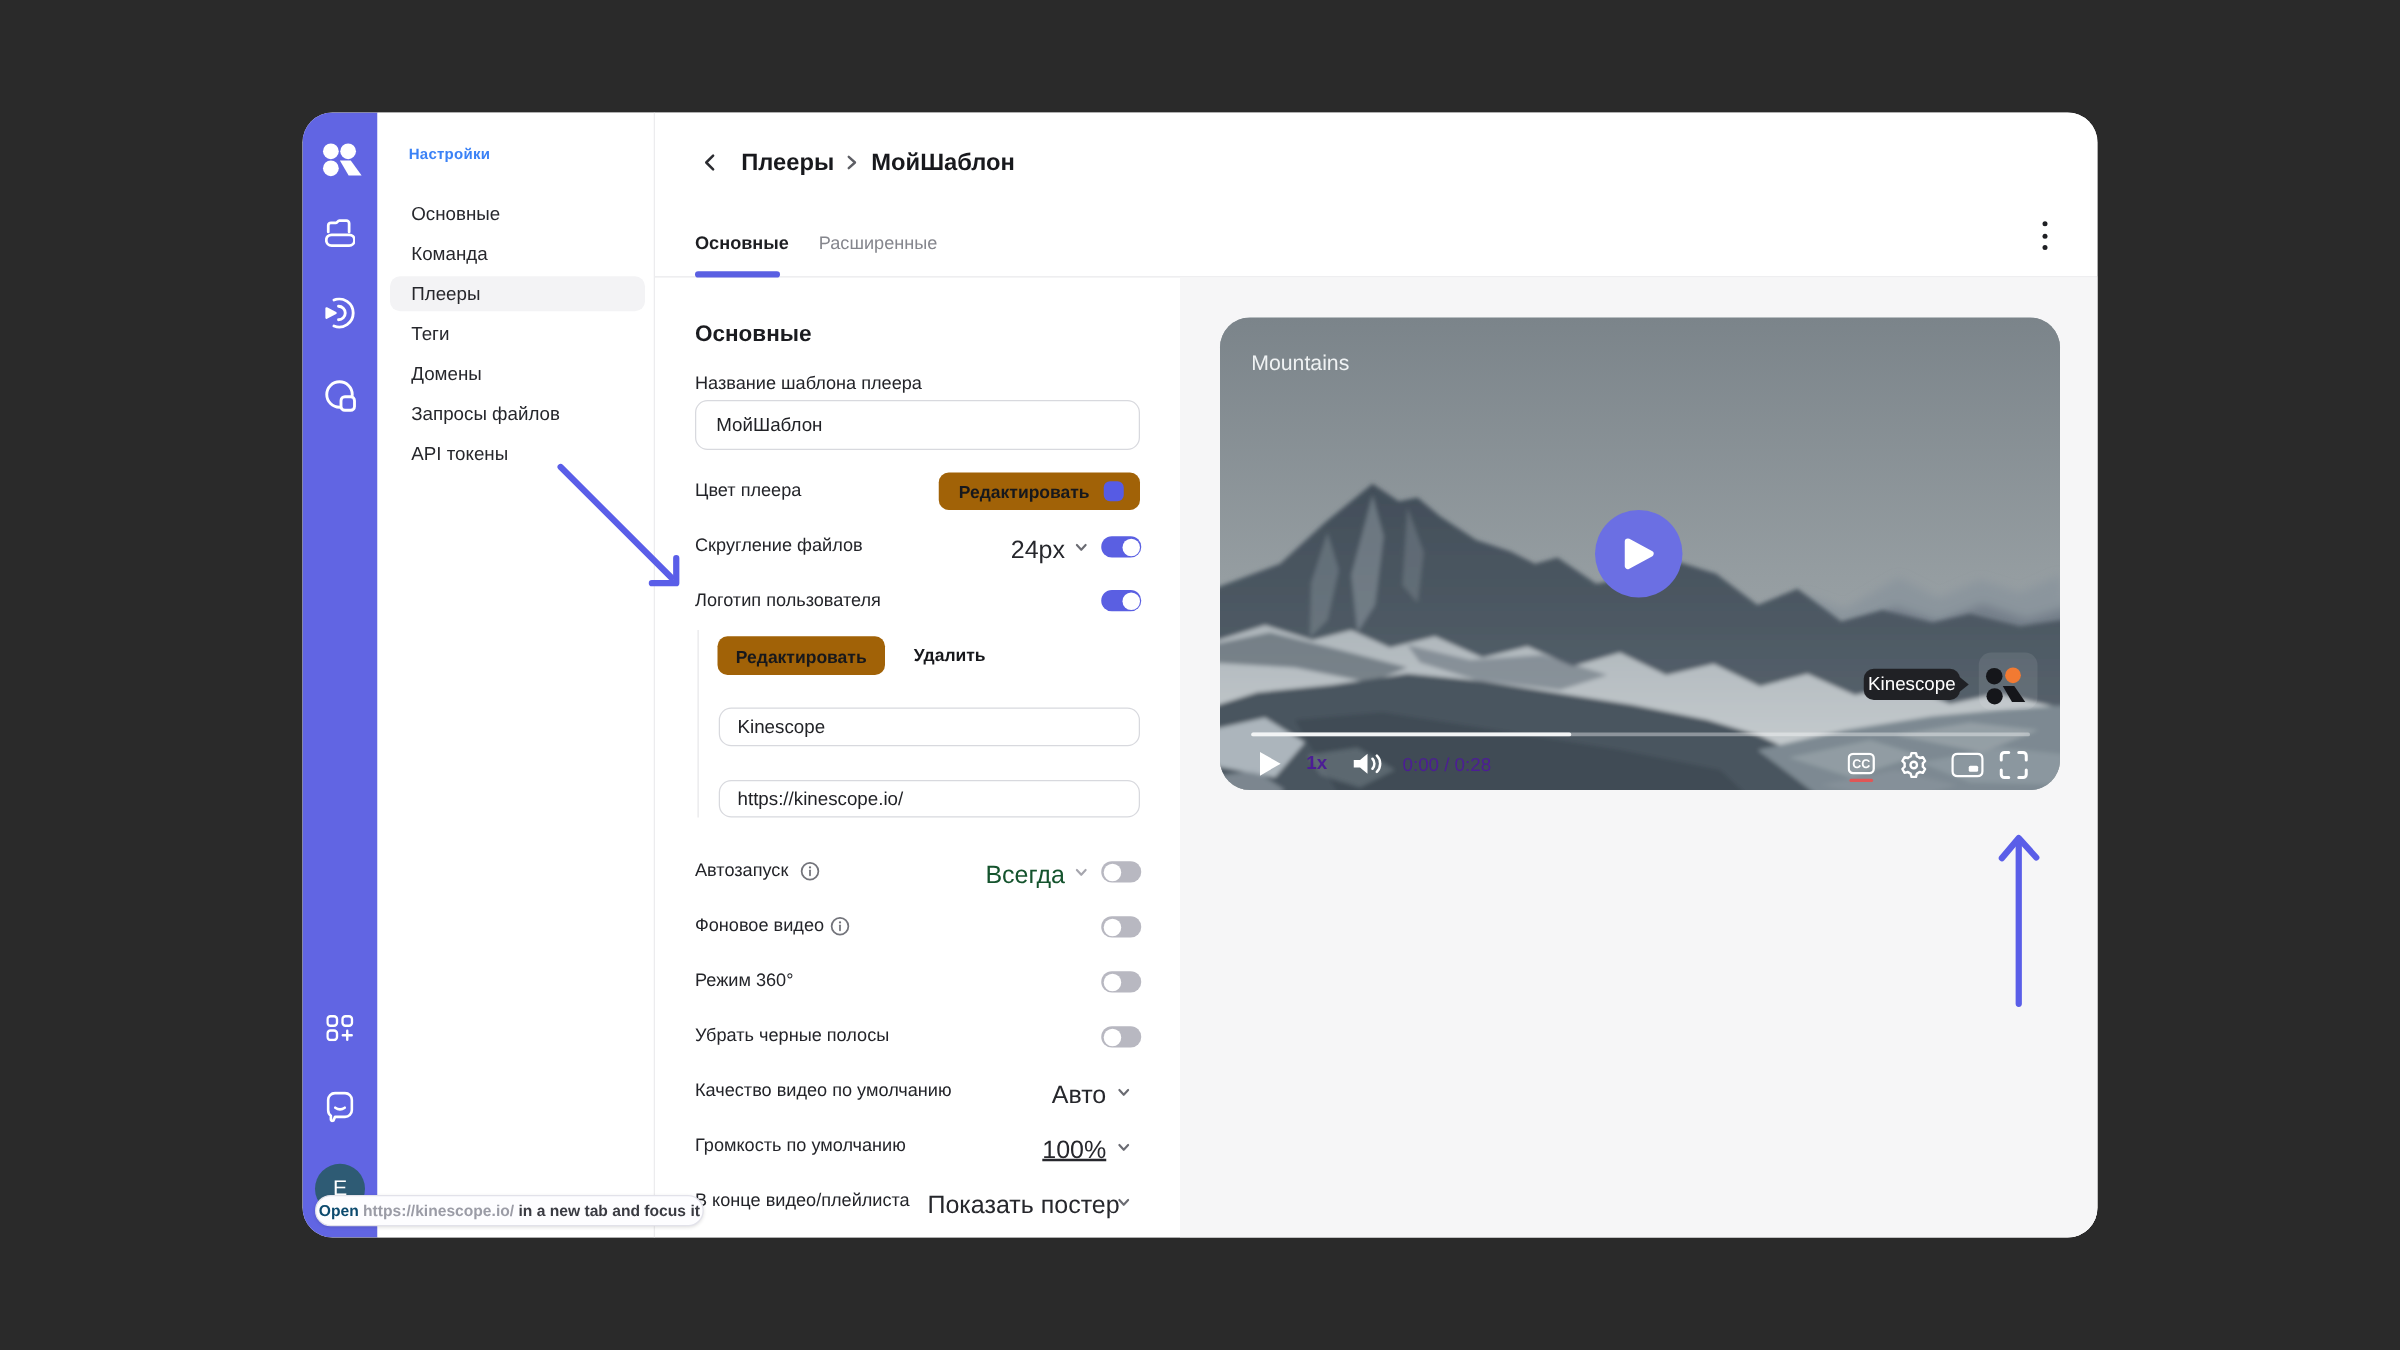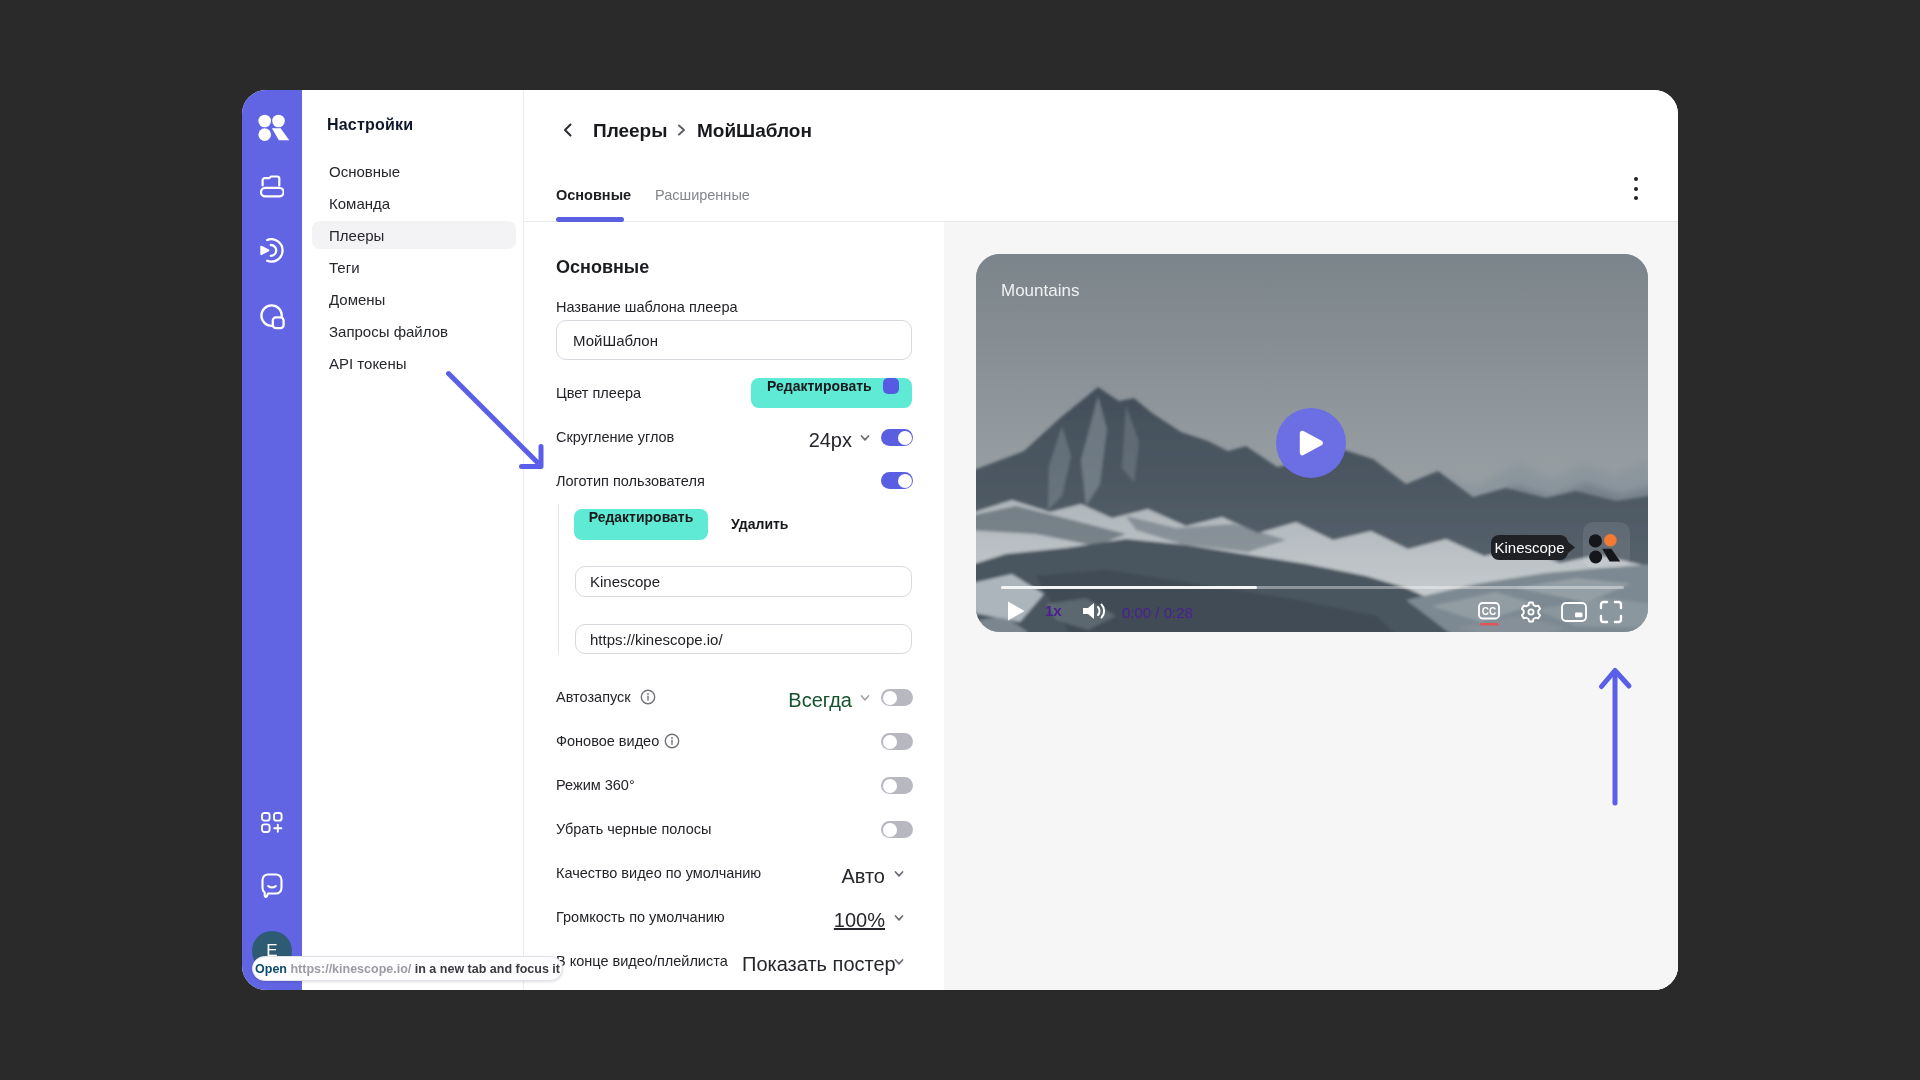--- a/index.html
+++ b/index.html
@@ -4,38 +4,38 @@
 <style>
   * { margin:0; padding:0; box-sizing:border-box; }
   html,body { width:1920px; height:1080px; overflow:hidden; }
   body { background:#2a2a2a; font-family:"Liberation Sans", sans-serif; position:relative; }
   .abs { position:absolute; }
   .card { position:absolute; left:242px; top:90px; width:1436px; height:900px;
           background:#fff; border-radius:24px; overflow:hidden; }
   .sidebar { position:absolute; left:0; top:0; width:60px; height:900px; background:#6165e3; }
   .nav { position:absolute; left:60px; top:0; width:222px; height:900px;
          border-right:1px solid #ececee; background:#fff; }
-  .nav h1 { position:absolute; left:25px; top:26px; font-size:16px; font-weight:700; color:#0f172a;
+  .nav h1 { position:absolute; left:25px; top:26px; font-size:12px; font-weight:700; color:#3b82f6;
             letter-spacing:0.2px;text-align:center; }
   .navitem { position:absolute; left:27px; font-size:15px; color:#26272c; white-space:nowrap; }
   .navsel { position:absolute; left:10px; top:131px; width:204px; height:28px;
             background:#f3f3f5; border-radius:8px; }
   .content { position:absolute; left:282px; top:0; width:1154px; height:900px; background:#fff; }
   .hdrline { position:absolute; left:282px; top:131px; width:1154px; height:1px; background:#e9e9eb; }
   .preview { position:absolute; left:702px; top:132px; width:734px; height:768px; background:#f6f6f7; }
   .lbl { position:absolute; font-size:14.5px; color:#232429; white-space:nowrap; }
   .toggle { position:absolute; width:32px; height:17px; border-radius:9px; }
   .toggle .knob { position:absolute; top:1.5px; width:14px; height:14px; border-radius:50%; background:#fff; }
   .ton { background:#5a5fe2; } .ton .knob { right:1.5px; }
   .toff { background:#b8b8c1; } .toff .knob { left:1.5px; }
   .inp { position:absolute; border:1px solid #d8d9de; border-radius:10px; background:#fff;
          font-size:15px; color:#212226; display:flex; align-items:center; }
   .val { position:absolute; font-size:20px; color:#26272c; white-space:nowrap; text-align:right; }
-  .gbtn { position:absolute; background:#5eead4; border-radius:8px; display:flex;
-          align-items:flex-start; justify-content:center; font-size:15px; font-weight:700; color:#17181c; }
+  .gbtn { position:absolute; background:#a16207; border-radius:8px; display:flex;
+          align-items:center; justify-content:center; font-size:15px; font-weight:700; color:#17181c; }
 </style>
 </head>
 <body>
 <div class="card">
   <div class="content"></div>
   <div class="hdrline"></div>
   <div class="preview"></div>
   <div class="sidebar">
 
     <svg style="position:absolute; left:10px; top:19px;" width="40" height="36" viewBox="0 0 40 36">
@@ -105,21 +105,21 @@
   <div class="abs" style="left:314px; top:167px; font-size:18px; font-weight:700; color:#1b1c20;">Основные</div>
   <div class="lbl" style="left:314px; top:209px;">Название шаблона плеера</div>
   <div class="inp" style="left:314px; top:230px; width:356px; height:40px; padding-left:16px;">МойШаблон</div>
 
   <div class="lbl" style="left:314px; top:295px;">Цвет плеера</div>
   <div class="gbtn" style="left:509px; top:288px; width:161px; height:30px; justify-content:space-between; padding:0 13px 0 16px; font-size:14px;">
     <span>Редактировать</span>
     <span style="width:16px; height:16px; border-radius:5px; background:#565be4; display:inline-block;"></span>
   </div>
 
-  <div class="lbl" style="left:314px; top:339px;">Скругление углов</div>
+  <div class="lbl" style="left:314px; top:339px;">Скругление файлов</div>
   <div class="val" style="left:534px; top:339px; width:76px;">24px</div>
   <svg class="abs" style="left:617px; top:342px;" width="12" height="12" viewBox="0 0 12 12">
     <path d="M2.5 4 L6 7.8 L9.5 4" fill="none" stroke="#6b6c73" stroke-width="1.7" stroke-linecap="round" stroke-linejoin="round"></path>
   </svg>
   <div class="toggle ton" style="left:639px; top:339px;">
       <div class="knob"></div>
     </div>
 
   <div class="lbl" style="left:314px; top:383px;text-align:center;">Логотип пользователя</div>
   <div class="toggle ton" style="left:639px; top:382px;">

